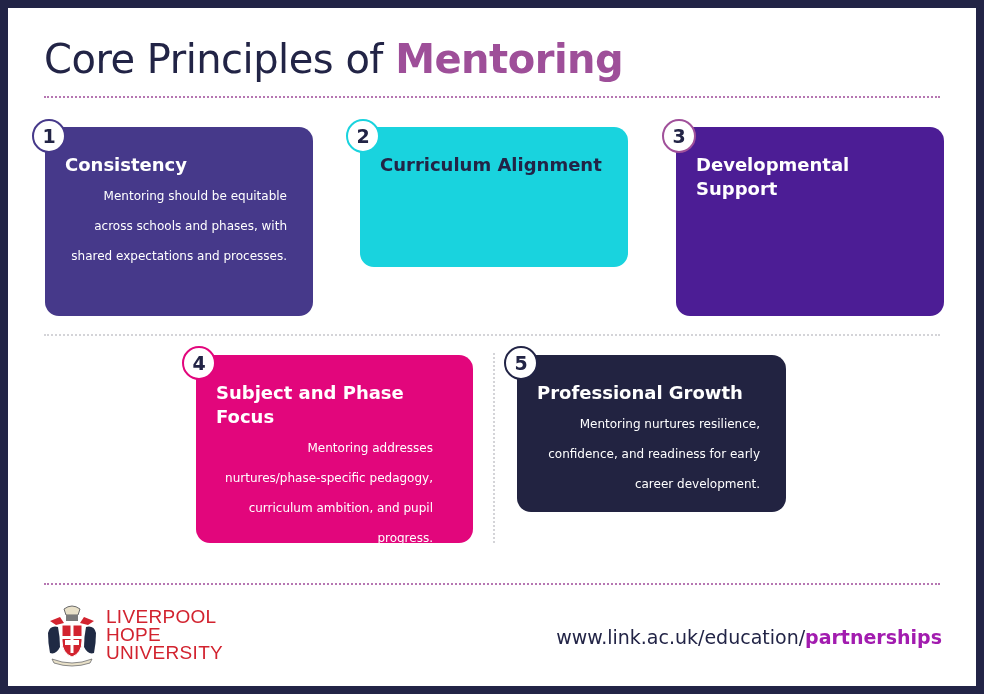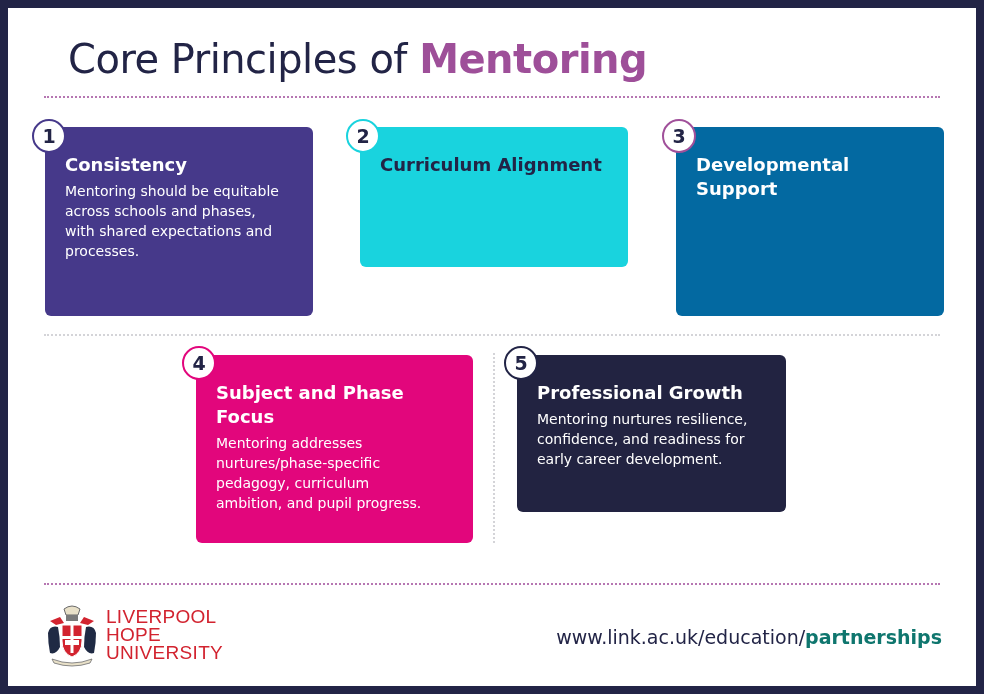--- a/index.html
+++ b/index.html
@@ -10,58 +10,57 @@
       position: relative; overflow: hidden;
     }
     .page {
       position: absolute; left: 8px; top: 8px; right: 8px; bottom: 8px;
       background: #ffffff;
     }
     .title {
       position: absolute; left: 36px; top: 28px;
       font-size: 40px; color: #222446; letter-spacing: -0.5px;
       white-space: nowrap;
-      margin-left: 24px;
     }
     .title .accent { color: #9e4f99; font-weight: bold; }
     .hr {
       position: absolute; left: 36px; right: 36px; height: 0;
       border-top: 2px dotted #b676b2;
     }
     .hr.grey { border-top-color: #d4d4d8; }
     .vr {
       position: absolute; width: 0; border-left: 2px dotted #d4d4d8;
     }
     .card {
-      position: absolute; border-radius: 6px; box-sizing: border-box;
+      position: absolute; border-radius: 14px; box-sizing: border-box;
       padding: 26px 26px 14px 20px;
     }
     .card .heading {
       font-weight: bold; font-size: 18px; line-height: 24px; margin-bottom: 4px;
     }
-    .card .body { font-size: 14px; line-height: 20px; }
+    .card .body { font-size: 12px; line-height: 30px; text-align: right; }
     .badge {
       position: absolute; width: 34px; height: 34px; border-radius: 50%;
       background: #ffffff; border: 2px solid; box-sizing: border-box;
       display: flex; align-items: center; justify-content: center;
       font-weight: bold; font-size: 19px; color: #222446;
     }
     .logo {
       position: absolute; left: 36px; top: 595px; display: flex; align-items: center;
     }
     .crest { width: 56px; height: 64px; margin-right: 6px; }
     .logo-text {
       color: #d2232f; font-family: "Liberation Sans", sans-serif;
       font-size: 19px; line-height: 18px; letter-spacing: 0.3px;
     }
     .url {
       position: absolute; right: 34px; top: 618px;
       font-size: 19px; color: #222446; white-space: nowrap;
     }
-    .url .bold { color: #0f766e; font-weight: bold; margin-top: 48px; }
+    .url .bold { color: #a21caf; font-weight: bold; margin-top: 48px; }
   </style>
 </head>
 <body>
 
 <div class="page">
 
   <div class="title">
     <span>Core Principles of </span><span class="accent">Mentoring</span>
   </div>
 
@@ -71,21 +70,21 @@
     <div class="heading">Consistency</div>
     <div class="body">Mentoring should be equitable across schools and phases, with shared expectations and processes.</div>
   </div>
   <div class="badge" style="left:24px; top:111px; border-color:#46398a;">1</div>
 
   <div class="card" style="left:352px; top:119px; width:268px; height:140px; background:#19d3de; color:#222446;">
     <div class="heading">Curriculum Alignment</div>
   </div>
   <div class="badge" style="left:338px; top:111px; border-color:#19d3de;">2</div>
 
-  <div class="card" style="left:668px; top:119px; width:268px; height:189px; background:#0369a1; color:#ffffff; padding-right:30px;">
+  <div class="card" style="left:668px; top:119px; width:268px; height:189px; background:#4c1d95; color:#ffffff; padding-right:30px;">
     <div class="heading">Developmental Support</div>
   </div>
   <div class="badge" style="left:654px; top:111px; border-color:#a0509a;">3</div>
 
   <div class="hr grey" style="top:326px;"></div>
   <div class="vr" style="left:485px; top:345px; height:190px;"></div>
 
   <div class="card" style="left:188px; top:347px; width:277px; height:188px; background:#e2067c; color:#ffffff; padding-right:40px;">
     <div class="heading">Subject and Phase Focus</div>
     <div class="body">Mentoring addresses nurtures/phase-specific pedagogy, curriculum ambition, and pupil progress.</div>

